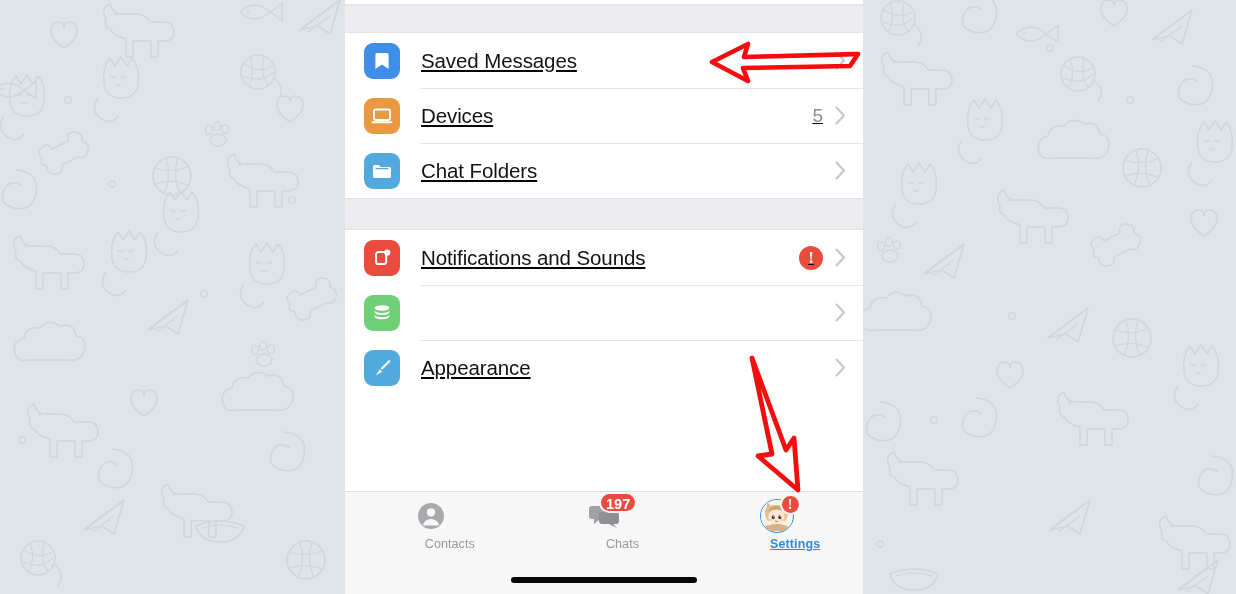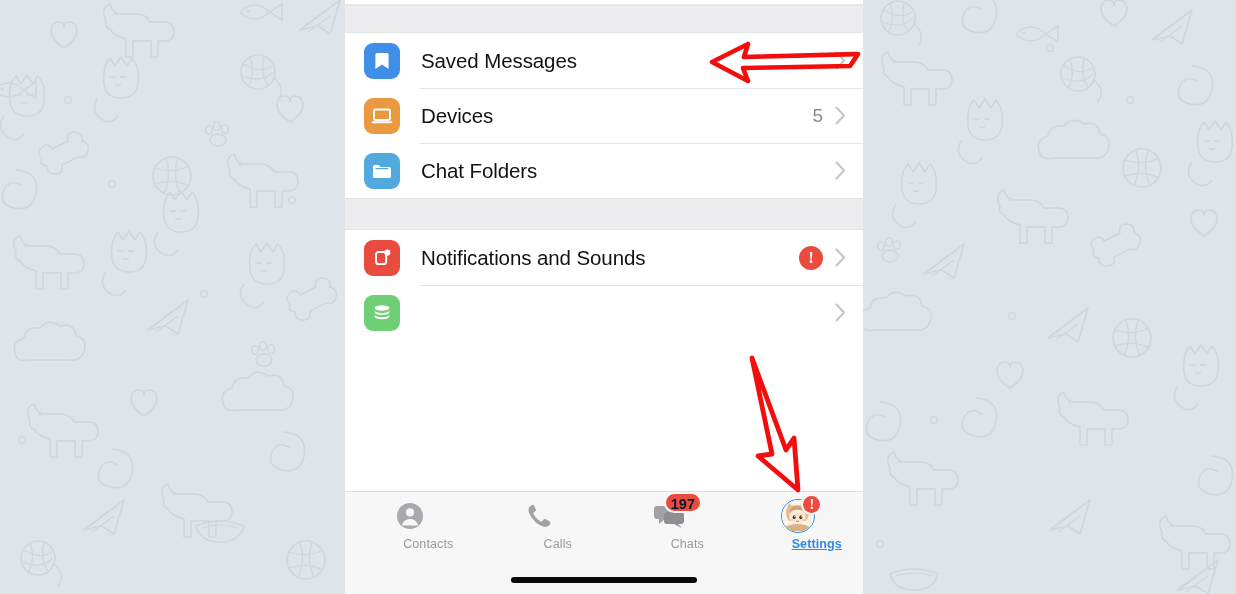--- a/index.html
+++ b/index.html
@@ -55,20 +55,21 @@
   .group { background: #ffffff; }
 
   
   .row {
     position: relative;
     display: flex;
     align-items: center;
     height: 55px;
     padding-left: 19px;
     background: #ffffff;
+    text-decoration: underline;
   }
   .row + .row::before {
     content: "";
     position: absolute;
     left: 75px; right: 0; top: 0;
     height: 1px;
     background: #e6e6e8;
   }
 
   .icon-tile {
@@ -168,21 +169,21 @@
 
   .count-badge {
     position: absolute;
     left: 15px;
     top: -6px;
     min-width: 34px;
     height: 21px;
     padding: 0 5px;
     border-radius: 11px;
     background: #ea4b3f;
-    color: #0f172a;
+    color: #ffffff;
     font-size: 14.5px;
     font-weight: bold;
     line-height: 21px;
     text-align: center;
     border: 2px solid #f7f7f8;
   }
 
   .avatar-badge {
     position: absolute;
     left: 23px;
@@ -469,44 +470,52 @@
         </div>
         <div class="row-right">
           <span class="chevron">
             <svg width="11" height="19" viewBox="0 0 11 19">
                 <path d="M1.5 1.5 L9 9.5 L1.5 17.5" fill="none" stroke="#c6c6c9" stroke-width="2.1" stroke-linecap="round" stroke-linejoin="round"></path>
               </svg>
           </span>
         </div>
       </div>
 
+      <div class="row">
+        <div class="icon-tile" style="background:#51a9de">
+          <svg width="22" height="22" viewBox="0 0 22 22">
+              <path d="M17.4 3.4 9.6 11.2l1.6 1.6 7.8-7.8a1.1 1.1 0 0 0-1.6-1.6z" fill="#fff"></path>
+              <path d="M8.6 12.2 5 18.4l6.2-3.6z" fill="#fff"></path>
+            </svg>
+        </div>
+        <div class="row-label">Appearance</div>
+        <div class="row-right">
+          <span class="chevron">
+            <svg width="11" height="19" viewBox="0 0 11 19">
+                <path d="M1.5 1.5 L9 9.5 L1.5 17.5" fill="none" stroke="#c6c6c9" stroke-width="2.1" stroke-linecap="round" stroke-linejoin="round"></path>
+              </svg>
+          </span>
+        </div>
+      </div>
     </div>
 
     <div id="tabbar">
       <div class="tabs">
 
         <div class="tab">
           <div class="tab-icon-wrap">
             <svg width="30" height="30" viewBox="0 0 30 30">
                 <circle cx="15" cy="15" r="13" fill="#a9a9ad"></circle>
                 <circle cx="15" cy="11.4" r="4.1" fill="#f7f7f8"></circle>
                 <path d="M6.8 24.6c1.2-4.4 4.3-6.6 8.2-6.6s7 2.2 8.2 6.6z" fill="#f7f7f8"></path>
               </svg>
           </div>
           <div class="tab-label">Contacts</div>
         </div>
 
-        <div class="tab">
-          <div class="tab-icon-wrap">
-            <svg width="28" height="28" viewBox="0 0 21 21">
-                <path d="M5.4 2.2c-1.1.3-2.4 1.6-2.7 2.9-.5 2.2 1.3 6 4.4 9.1 3.1 3.1 6.9 4.9 9.1 4.4 1.3-.3 2.6-1.6 2.9-2.7.2-.7-.1-1.1-.8-1.5l-2.7-1.5c-.7-.4-1.2-.3-1.7.3l-.9 1.1c-.4.5-.8.5-1.4.1-1-.6-1.9-1.4-2.8-2.3-.9-.9-1.7-1.8-2.3-2.8-.4-.6-.4-1 .1-1.4l1.1-.9c.6-.5.7-1 .3-1.7L6.9 3c-.4-.7-.8-1-1.5-.8z" fill="#a2a2a6"></path>
-              </svg>
-          </div>
-          <div class="tab-label">Calls</div>
-        </div>
 
         <div class="tab">
           <div class="tab-icon-wrap">
             <svg width="32" height="28" viewBox="0 0 32 28">
               <path d="M4 4h15a3 3 0 0 1 3 3v7a3 3 0 0 1-3 3h-7l-6 5v-5H4a3 3 0 0 1-3-3V7a3 3 0 0 1 3-3z" fill="#a2a2a6"></path>
               <path d="M14 10h14a3 3 0 0 1 3 3v6a3 3 0 0 1-3 3h-3l4 4-8-4h-7a3 3 0 0 1-3-3v-6a3 3 0 0 1 3-3z" fill="#8e8e93"></path>
             </svg>
             <div class="count-badge">197</div>
           </div>
           <div class="tab-label">Chats</div>

